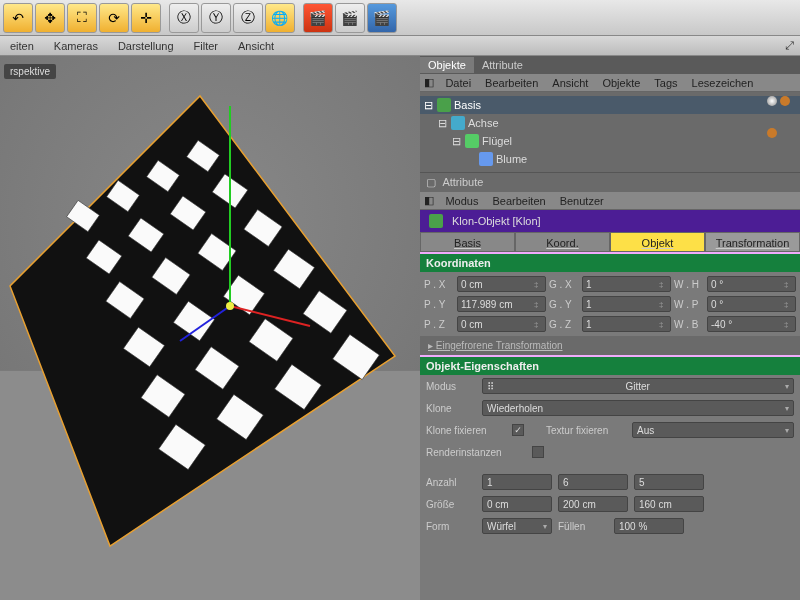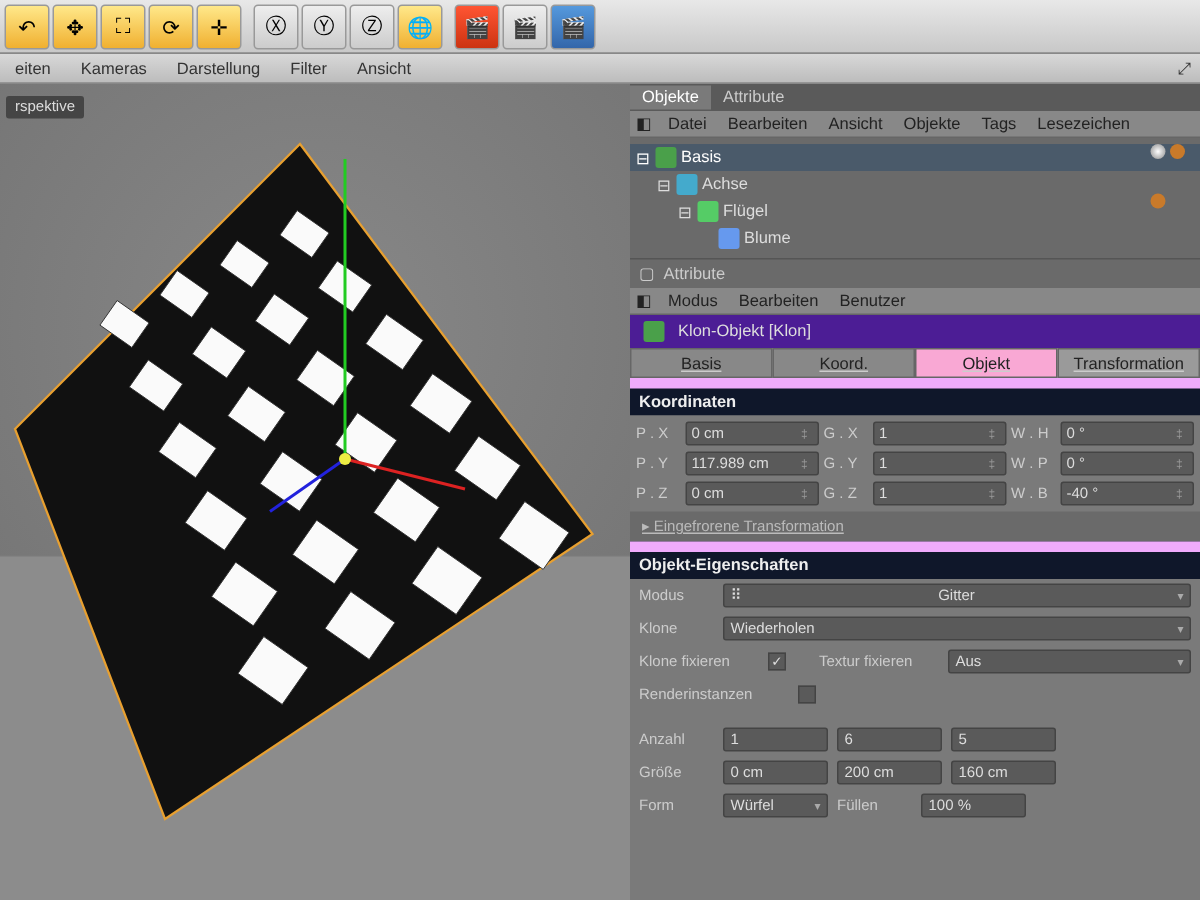--- a/index.html
+++ b/index.html
@@ -28,21 +28,21 @@
 .ico-clone { background: #4aa04a; }
 .ico-null { background: #44aacc; }
 .ico-obj { background: #55cc66; }
 .ico-flower { background: #6699ee; }
 .tag-dot { width: 10px; height: 10px; border-radius: 50%; }
 .attr-header { background: #6a6a6a; padding: 3px 6px; font-size: 11px; color: #ccc; border-top: 1px solid #555; }
 .attr-title { background: #4c1d95; padding: 4px 6px; font-size: 11px; color: #ddd; display: flex; align-items: center; gap: 6px; }
 .attr-tabs { display: flex; height: 20px; text-decoration: underline; }
 .attr-tab { flex: 1; text-align: center; line-height: 20px; font-size: 11px; background: #888; border: 1px solid #666; color: #222; cursor: pointer; }
 .attr-tab.active { background: #aaa; }
-.section-hdr { background: #0f172a; color: #eee; font-weight: bold; font-size: 11px; padding: 3px 6px; border-top: 7px solid #f0abfc; }
+.section-hdr { background: #15803d; color: #eee; font-weight: bold; font-size: 11px; padding: 3px 6px; border-top: 2px solid #f0abfc; }
 .coord-grid { background: #7a7a7a; padding: 2px 4px; }
 .coord-row { display: flex; align-items: center; height: 20px; gap: 3px; }
 .coord-lbl { width: 30px; font-size: 10px; color: #ccc; }
 .coord-input { flex: 1; height: 16px; background: #5a5a5a; border: 1px solid #444; border-radius: 2px; color: #ddd; font-size: 10px; padding: 0 3px; display: flex; align-items: center; justify-content: space-between; }
 .spinner { width: 8px; color: #999; font-size: 8px; }
 .frozen { background: #6a6a6a; padding: 4px 8px; font-size: 10px; color: #bbb; text-decoration: underline; }
 .prop-row { display: flex; align-items: center; height: 22px; padding: 0 6px; gap: 6px; }
 .prop-lbl { font-size: 10px; color: #ccc; min-width: 50px; }
 .prop-input { height: 16px; background: #5a5a5a; border: 1px solid #444; border-radius: 2px; color: #ddd; font-size: 10px; padding: 0 4px; display: flex; align-items: center; }
 .dropdown { display: flex; align-items: center; justify-content: space-between; }
@@ -172,21 +172,21 @@
       <span>Bearbeiten</span>
       <span>Benutzer</span>
     </div>
     <div class="attr-title">
       <span class="tree-icon ico-clone"></span>
       <span>Klon-Objekt [Klon]</span>
     </div>
     <div class="attr-tabs">
       <div class="attr-tab">Basis</div>
       <div class="attr-tab">Koord.</div>
-      <div class="attr-tab active" style="background:#f9a8d4">Objekt</div>
+      <div class="attr-tab active" style="background:#fde047">Objekt</div>
       <div class="attr-tab" style="background:#9a9a9a">Transformation</div>
     </div>
 
     <div class="section-hdr">Koordinaten</div>
     <div class="coord-grid">
       <div class="coord-row">
         <span class="coord-lbl">P . X</span>
         <div class="coord-input">
             <span>0 cm</span>
             <span class="spinner">‡</span>

